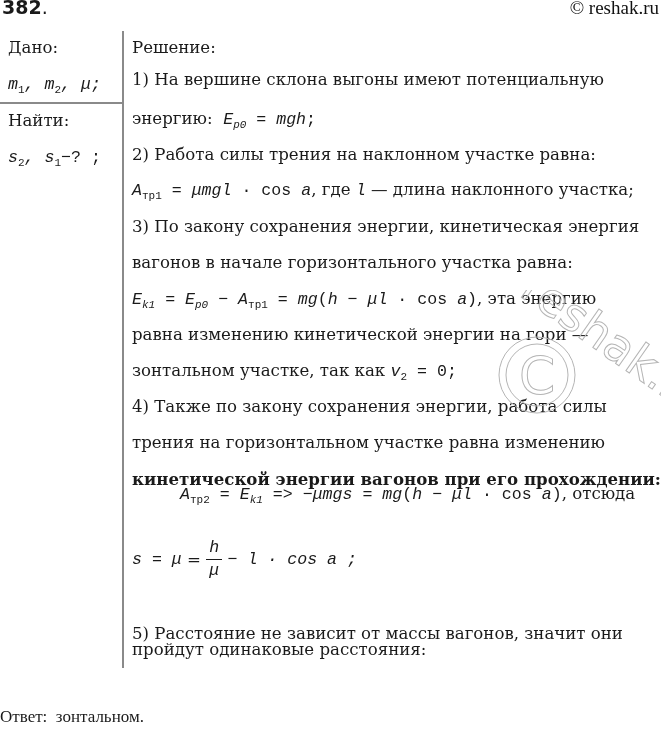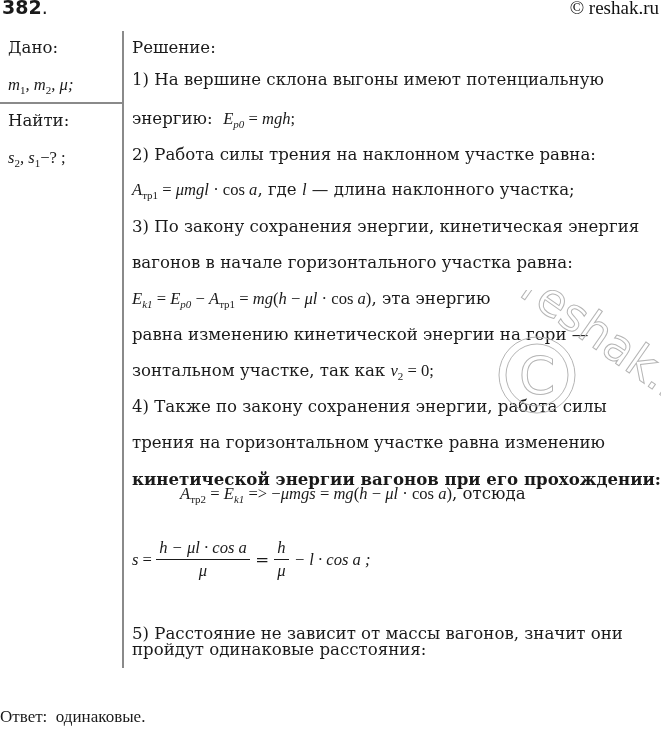--- a/index.html
+++ b/index.html
@@ -14,21 +14,21 @@
     font-weight: bold; font-size: 19px; letter-spacing: 0px;
   }
   .problem-number .dot { font-weight: normal; }
   .site-credit {
     right: 2px; top: -3px; font-family: "Liberation Serif", serif;
     font-size: 19px; color: #111;
   }
   .vline { left: 122px; top: 31px; width: 1.5px; height: 637px; background: #8a8a8a; }
   .hline { left: 0; top: 102px; width: 123px; height: 1.5px; background: #8a8a8a; }
   .text { font-size: 16.6px; line-height: 20px; }
-  .math { font-family: Liberation Serif, serif; font-style: italic; }
+  .math { font-family: Liberation Mono, monospace; font-style: italic; }
   .rm { font-style: normal; }
   sub { font-size: 11px; vertical-align: -4px; line-height: 0; }
   .frac { display: inline-block; vertical-align: middle; text-align: center; position: relative; }
   .frac .num { display: block; padding: 0 3px; border-bottom: 1.3px solid #1a1a1a; line-height: 22px; }
   .frac .den { display: block; line-height: 22px; }
   .watermark { left: 455px; top: 290px; width: 210px; height: 180px; pointer-events: none; }
   .answer { left: 0px; top: 707px; font-family: "Liberation Serif", serif; font-size: 17px; }
 </style>
 </head>
 <body>
@@ -79,21 +79,20 @@
 <div class="abs text" style="left:132px; top:433px;">трения на горизонтальном участке равна изменению</div>
 <div class="abs text" style="left:132px; top:469px;font-weight:bold;">кинетической энергии вагонов при его прохождении:</div>
 
 <div class="abs text" style="left:132px; top:484px;margin-left:48px;">
   <span class="math">A<sub class="rm">тр2</sub><span class="rm"> = </span>E<sub>k1</sub><span class="rm">  =&gt;  −</span>μmgs<span class="rm"> = </span>mg<span class="rm">(</span>h<span class="rm"> − </span>μl<span class="rm"> · cos </span>a<span class="rm">)</span></span><span>, отсюда</span>
 </div>
 
 <div class="abs text" style="left:132px; top:537px;">
   <span class="math" style="vertical-align:middle;">s<span class="rm"> = </span></span>
   <span class="frac math">
-    <span class="num">h − μl · cos a</span>
     <span class="den">μ</span>
   </span>
   <span class="rm" style="vertical-align:middle;"> = </span>
   <span class="frac math">
     <span class="num">h</span>
     <span class="den">μ</span>
   </span>
   <span class="math" style="vertical-align:middle;">− l · cos a ;</span>
 </div>
 
@@ -104,14 +103,14 @@
   <g fill="none" stroke="#b5b5b5" stroke-width="1">
     <circle cx="82" cy="85" r="38"></circle>
     <circle cx="82" cy="85" r="31"></circle>
     <text x="64" y="104" font-family="DejaVu Sans, sans-serif" font-size="52" fill="none" stroke="#b5b5b5" stroke-width="1">C</text>
     <text x="40" y="42" transform="rotate(35 110 60)" font-family="DejaVu Sans, sans-serif" font-size="46" fill="none" stroke="#b5b5b5" stroke-width="1">reshak.ru</text>
   </g>
 </svg>
 
 <div class="abs answer">
   <span>Ответ:</span>&nbsp;
-  <span>одинаковые.</span>
+  <span>зонтальном.</span>
 </div>
 
 </body></html>

